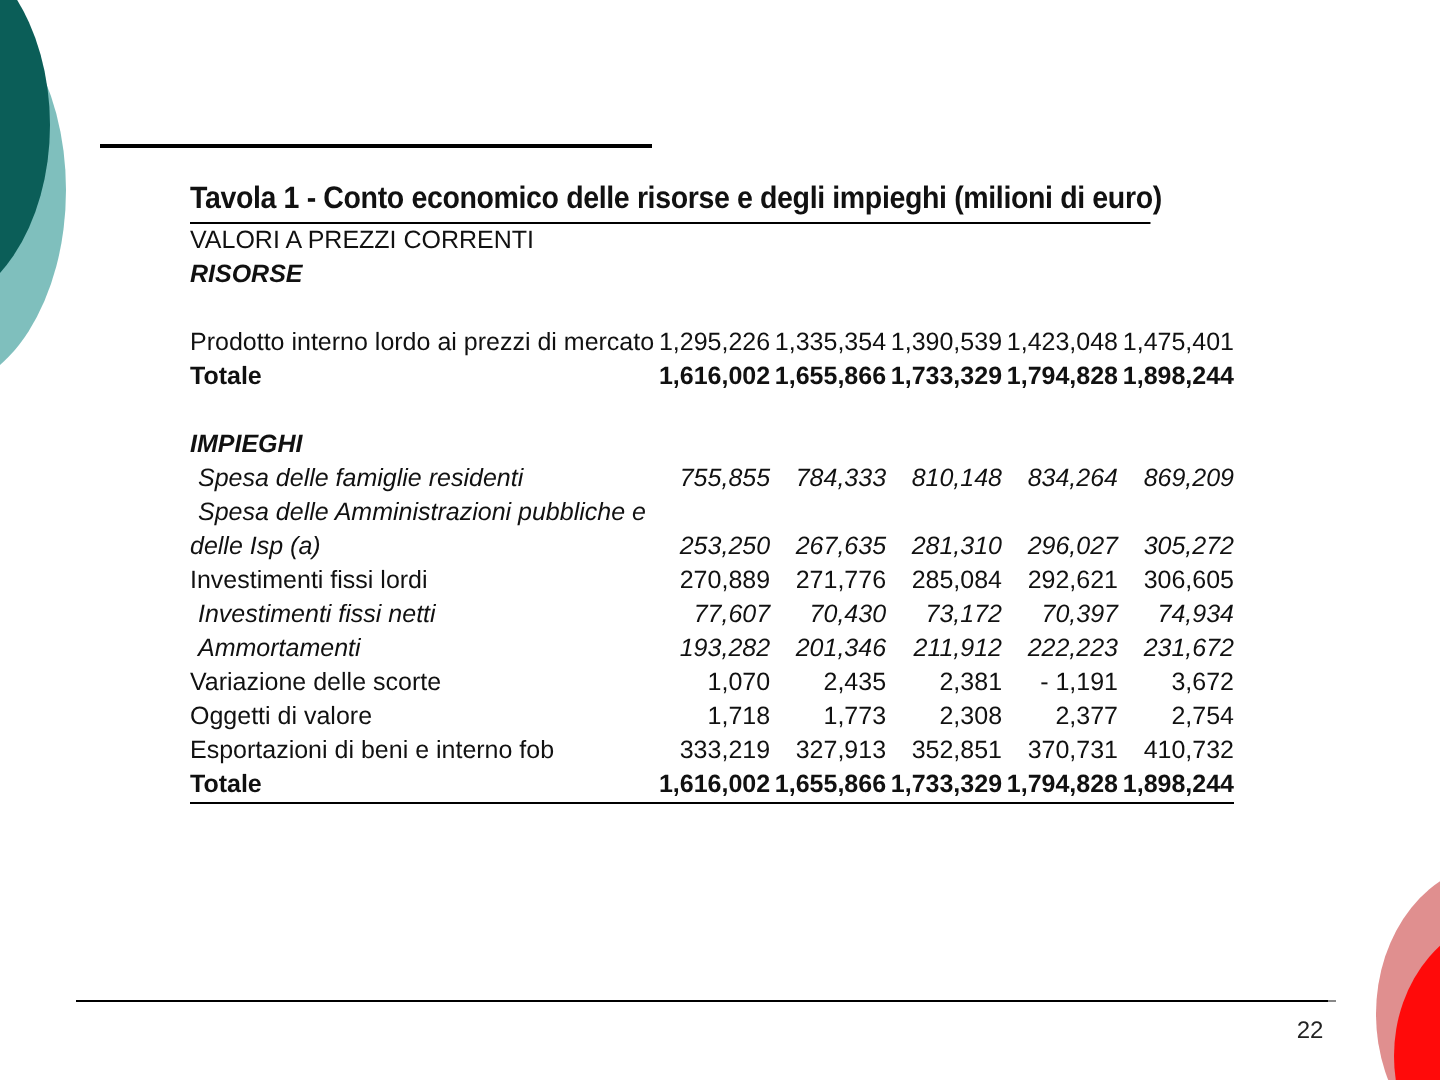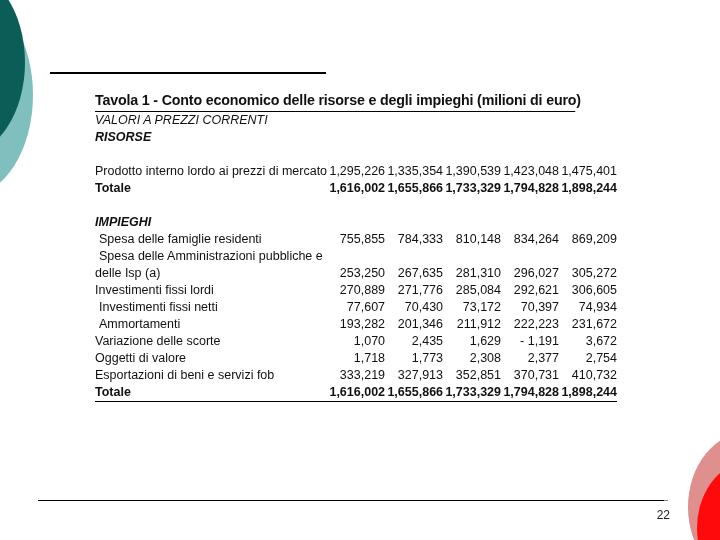--- a/index.html
+++ b/index.html
@@ -11,39 +11,39 @@
   }
   .circle { position: absolute; border-radius: 50%; }
   .c-teal-light { left: -95px; top: -5px; width: 128px; height: 200px; background: #7fbfbd; }
   .c-teal-dark  { left: -100px; top: -30px; width: 125px; height: 185px; background: #0b5e58; }
   .c-red-light  { left: 688px; top: 432px; width: 120px; height: 150px; background: #e08f8f; }
   .c-red        { left: 697px; top: 458px; width: 120px; height: 140px; background: #ff0a0a; }
 
   .top-rule { position: absolute; left: 50px; top: 72px; width: 276px; height: 0; border-top: 2px solid #000; }
   .bottom-rule { position: absolute; left: 38px; top: 500px; width: 626px; height: 0; border-top: 1.5px solid #000; }
   .bottom-tick { position: absolute; left: 664px; top: 500px; width: 4px; height: 0; border-top: 1px solid #888; }
-  .page-number { position: absolute; left: 640px; top: 508px; width: 30px; text-align: right; font-size: 12px; color: #222; }
+  .page-number { position: absolute; left: 640px; top: 508px; width: 30px; text-align: center; font-size: 12px; color: #222; }
 
   .table-wrap { position: absolute; left: 95px; top: 90px; width: 522px; }
   .table-title {
     font-size: 15.5px; font-weight: bold; letter-spacing: -0.2px;
     transform: scaleX(0.92); transform-origin: left; white-space: nowrap;
     line-height: 20px; height: 21px;
     border-bottom: 1.5px solid #000;
   }
   table { border-collapse: collapse; width: 522px; font-size: 12.5px; }
   td { padding: 0; height: 17px; line-height: 17px; white-space: nowrap; }
   td.label { width: 228px; }
   td.num { width: 58.8px; text-align: right; padding-right: 0; }
   tr.header td { border-bottom: 1.5px solid #000; height: 17px; }
   tr.total td { font-weight: bold; }
   tr.total-last td { border-bottom: 1.5px solid #000; }
-  tr.italic td { }
+  tr.italic td { font-style: italic; }
   tr.section td { font-style: italic; font-weight: bold; }
-  tr.subheader td { font-style: italic; }
+  tr.subheader td { }
   tr.spacer td { height: 17px; }
   .indent { padding-left: 4px; }
 </style>
 </head>
 <body>
 
 <div class="circle c-teal-light"></div>
 <div class="circle c-teal-dark"></div>
 <div class="circle c-red-light"></div>
 <div class="circle c-red"></div>
@@ -128,34 +128,34 @@
       <td class="num">193,282</td>
       <td class="num">201,346</td>
       <td class="num">211,912</td>
       <td class="num">222,223</td>
       <td class="num">231,672</td>
     </tr>
     <tr>
       <td class="label">Variazione delle scorte</td>
       <td class="num">1,070</td>
       <td class="num">2,435</td>
-      <td class="num">1,629</td>
+      <td class="num">2,381</td>
       <td class="num">- 1,191</td>
       <td class="num">3,672</td>
     </tr>
     <tr>
       <td class="label">Oggetti di valore</td>
       <td class="num">1,718</td>
       <td class="num">1,773</td>
       <td class="num">2,308</td>
       <td class="num">2,377</td>
       <td class="num">2,754</td>
     </tr>
     <tr>
-      <td class="label">Esportazioni di beni e servizi fob</td>
+      <td class="label">Esportazioni di beni e interno fob</td>
       <td class="num">333,219</td>
       <td class="num">327,913</td>
       <td class="num">352,851</td>
       <td class="num">370,731</td>
       <td class="num">410,732</td>
     </tr>
     <tr class="total total-last">
       <td class="label">Totale</td>
       <td class="num">1,616,002</td>
       <td class="num">1,655,866</td>

